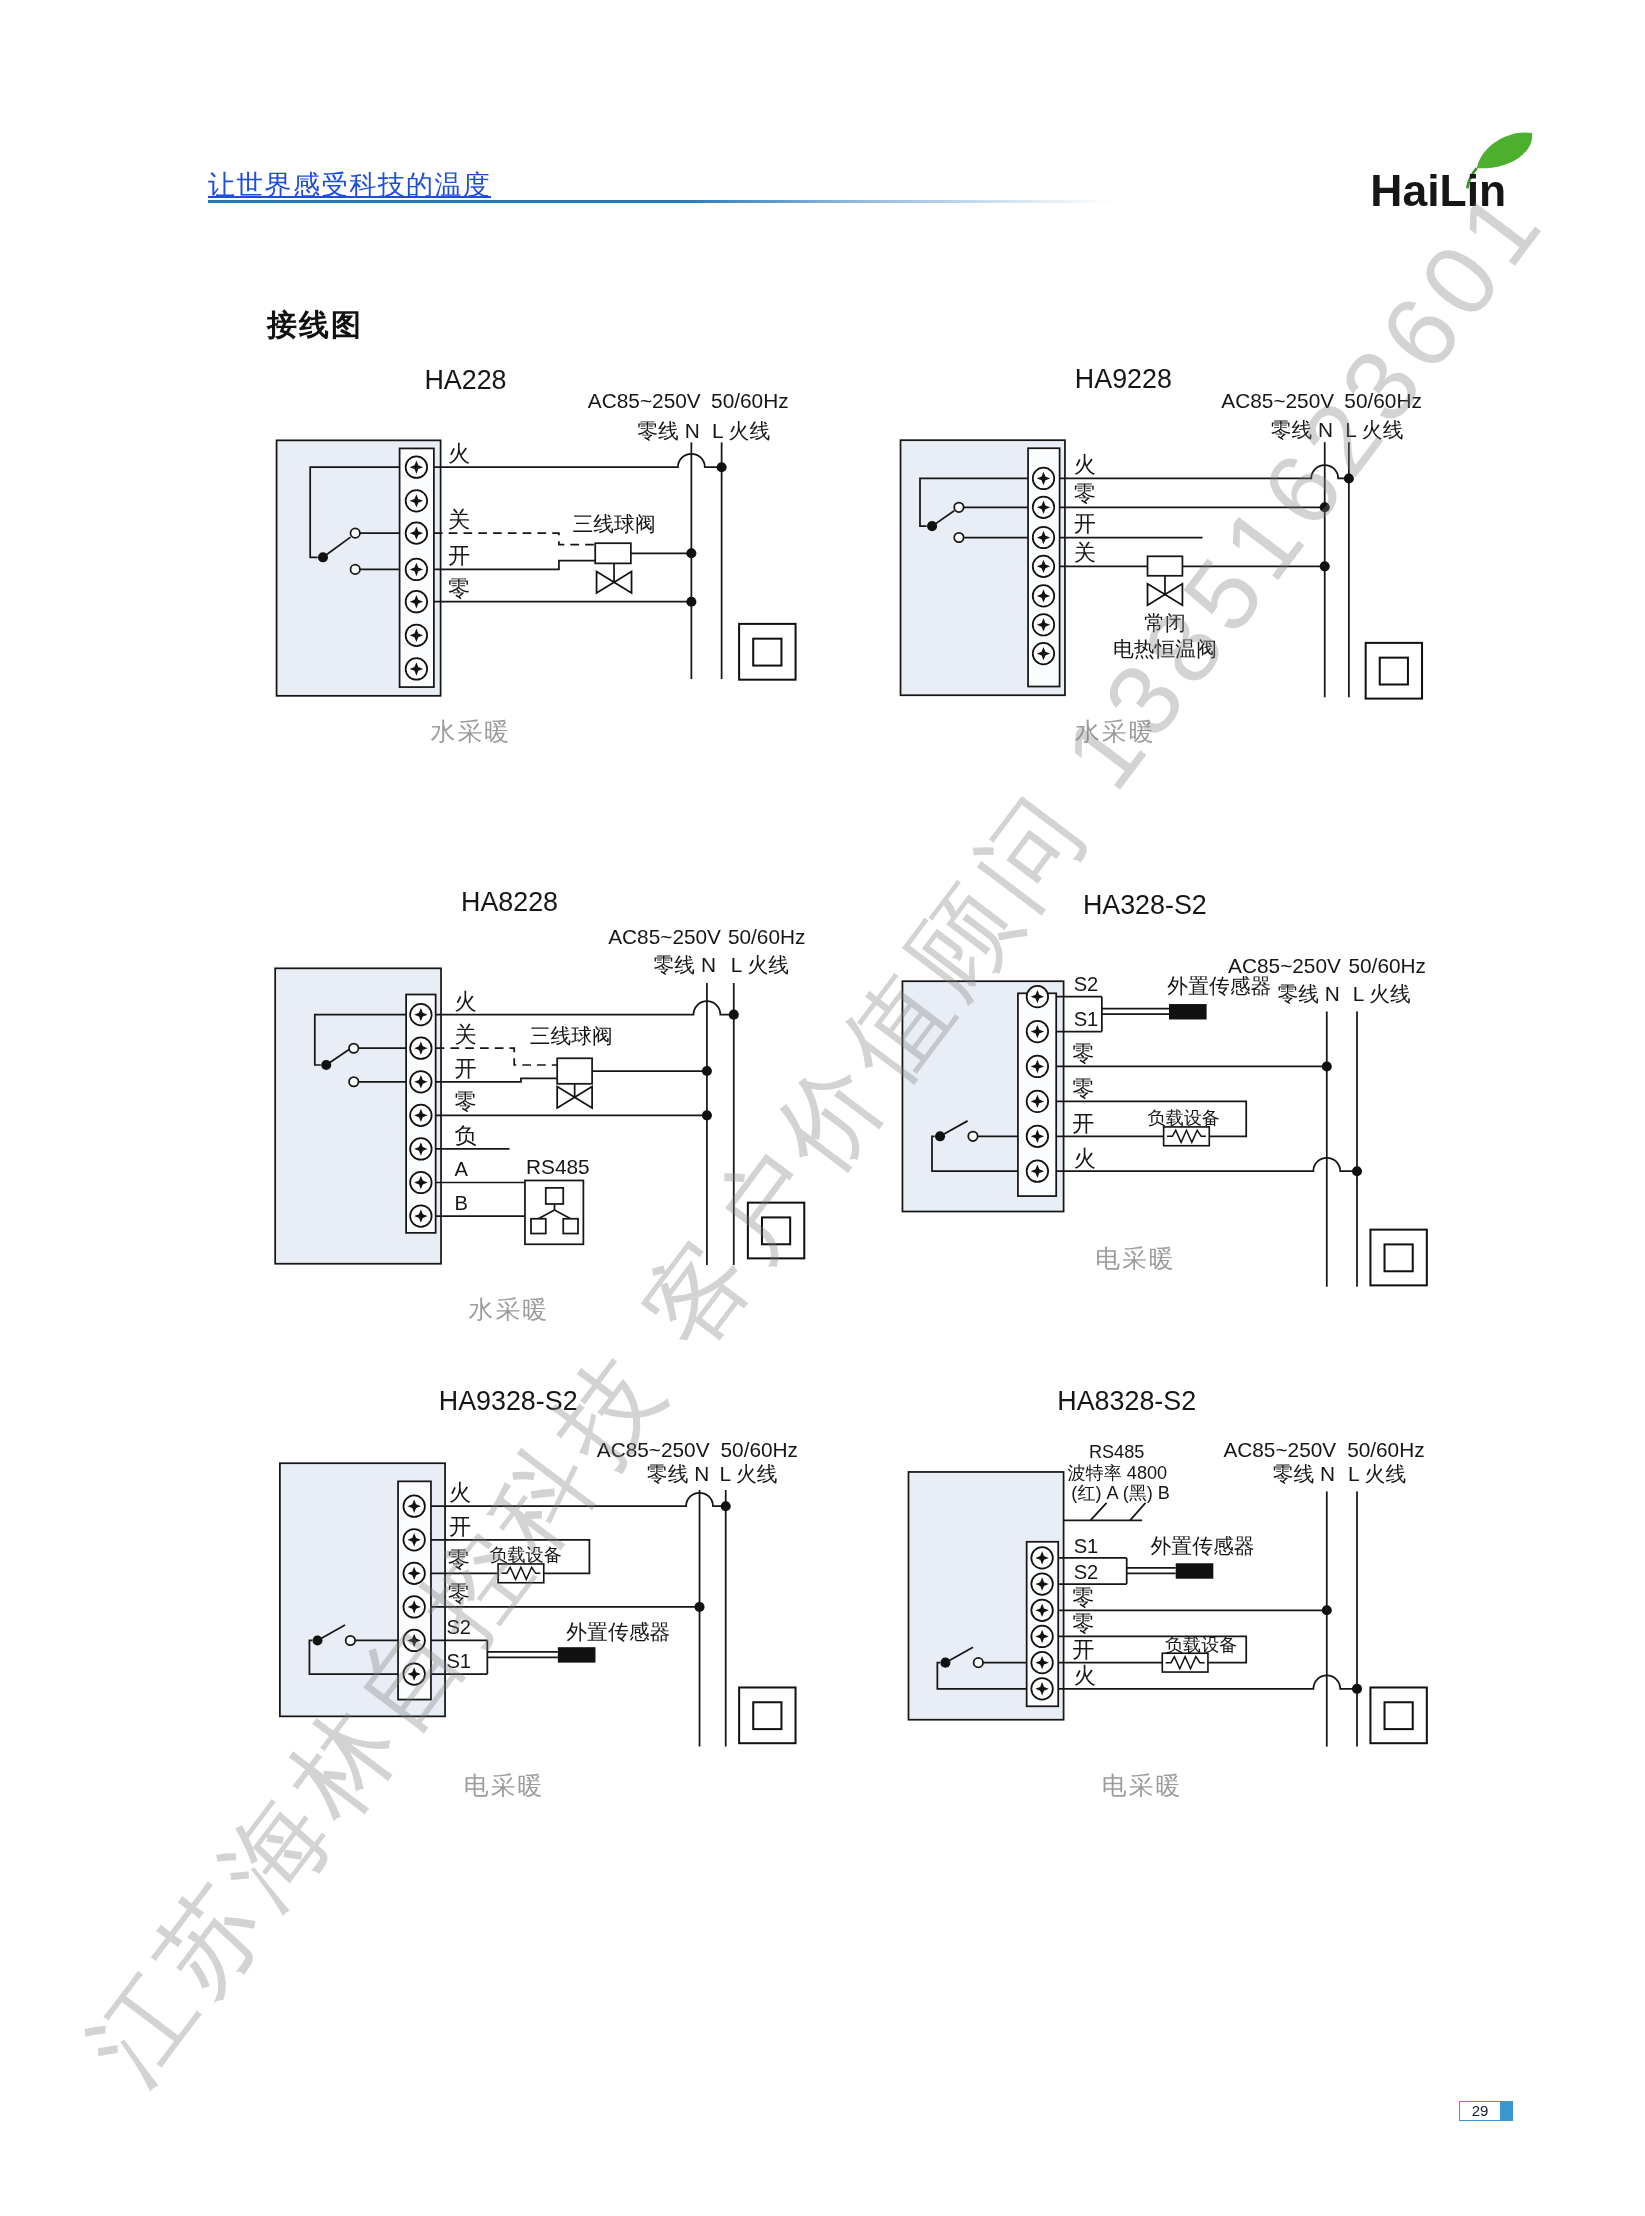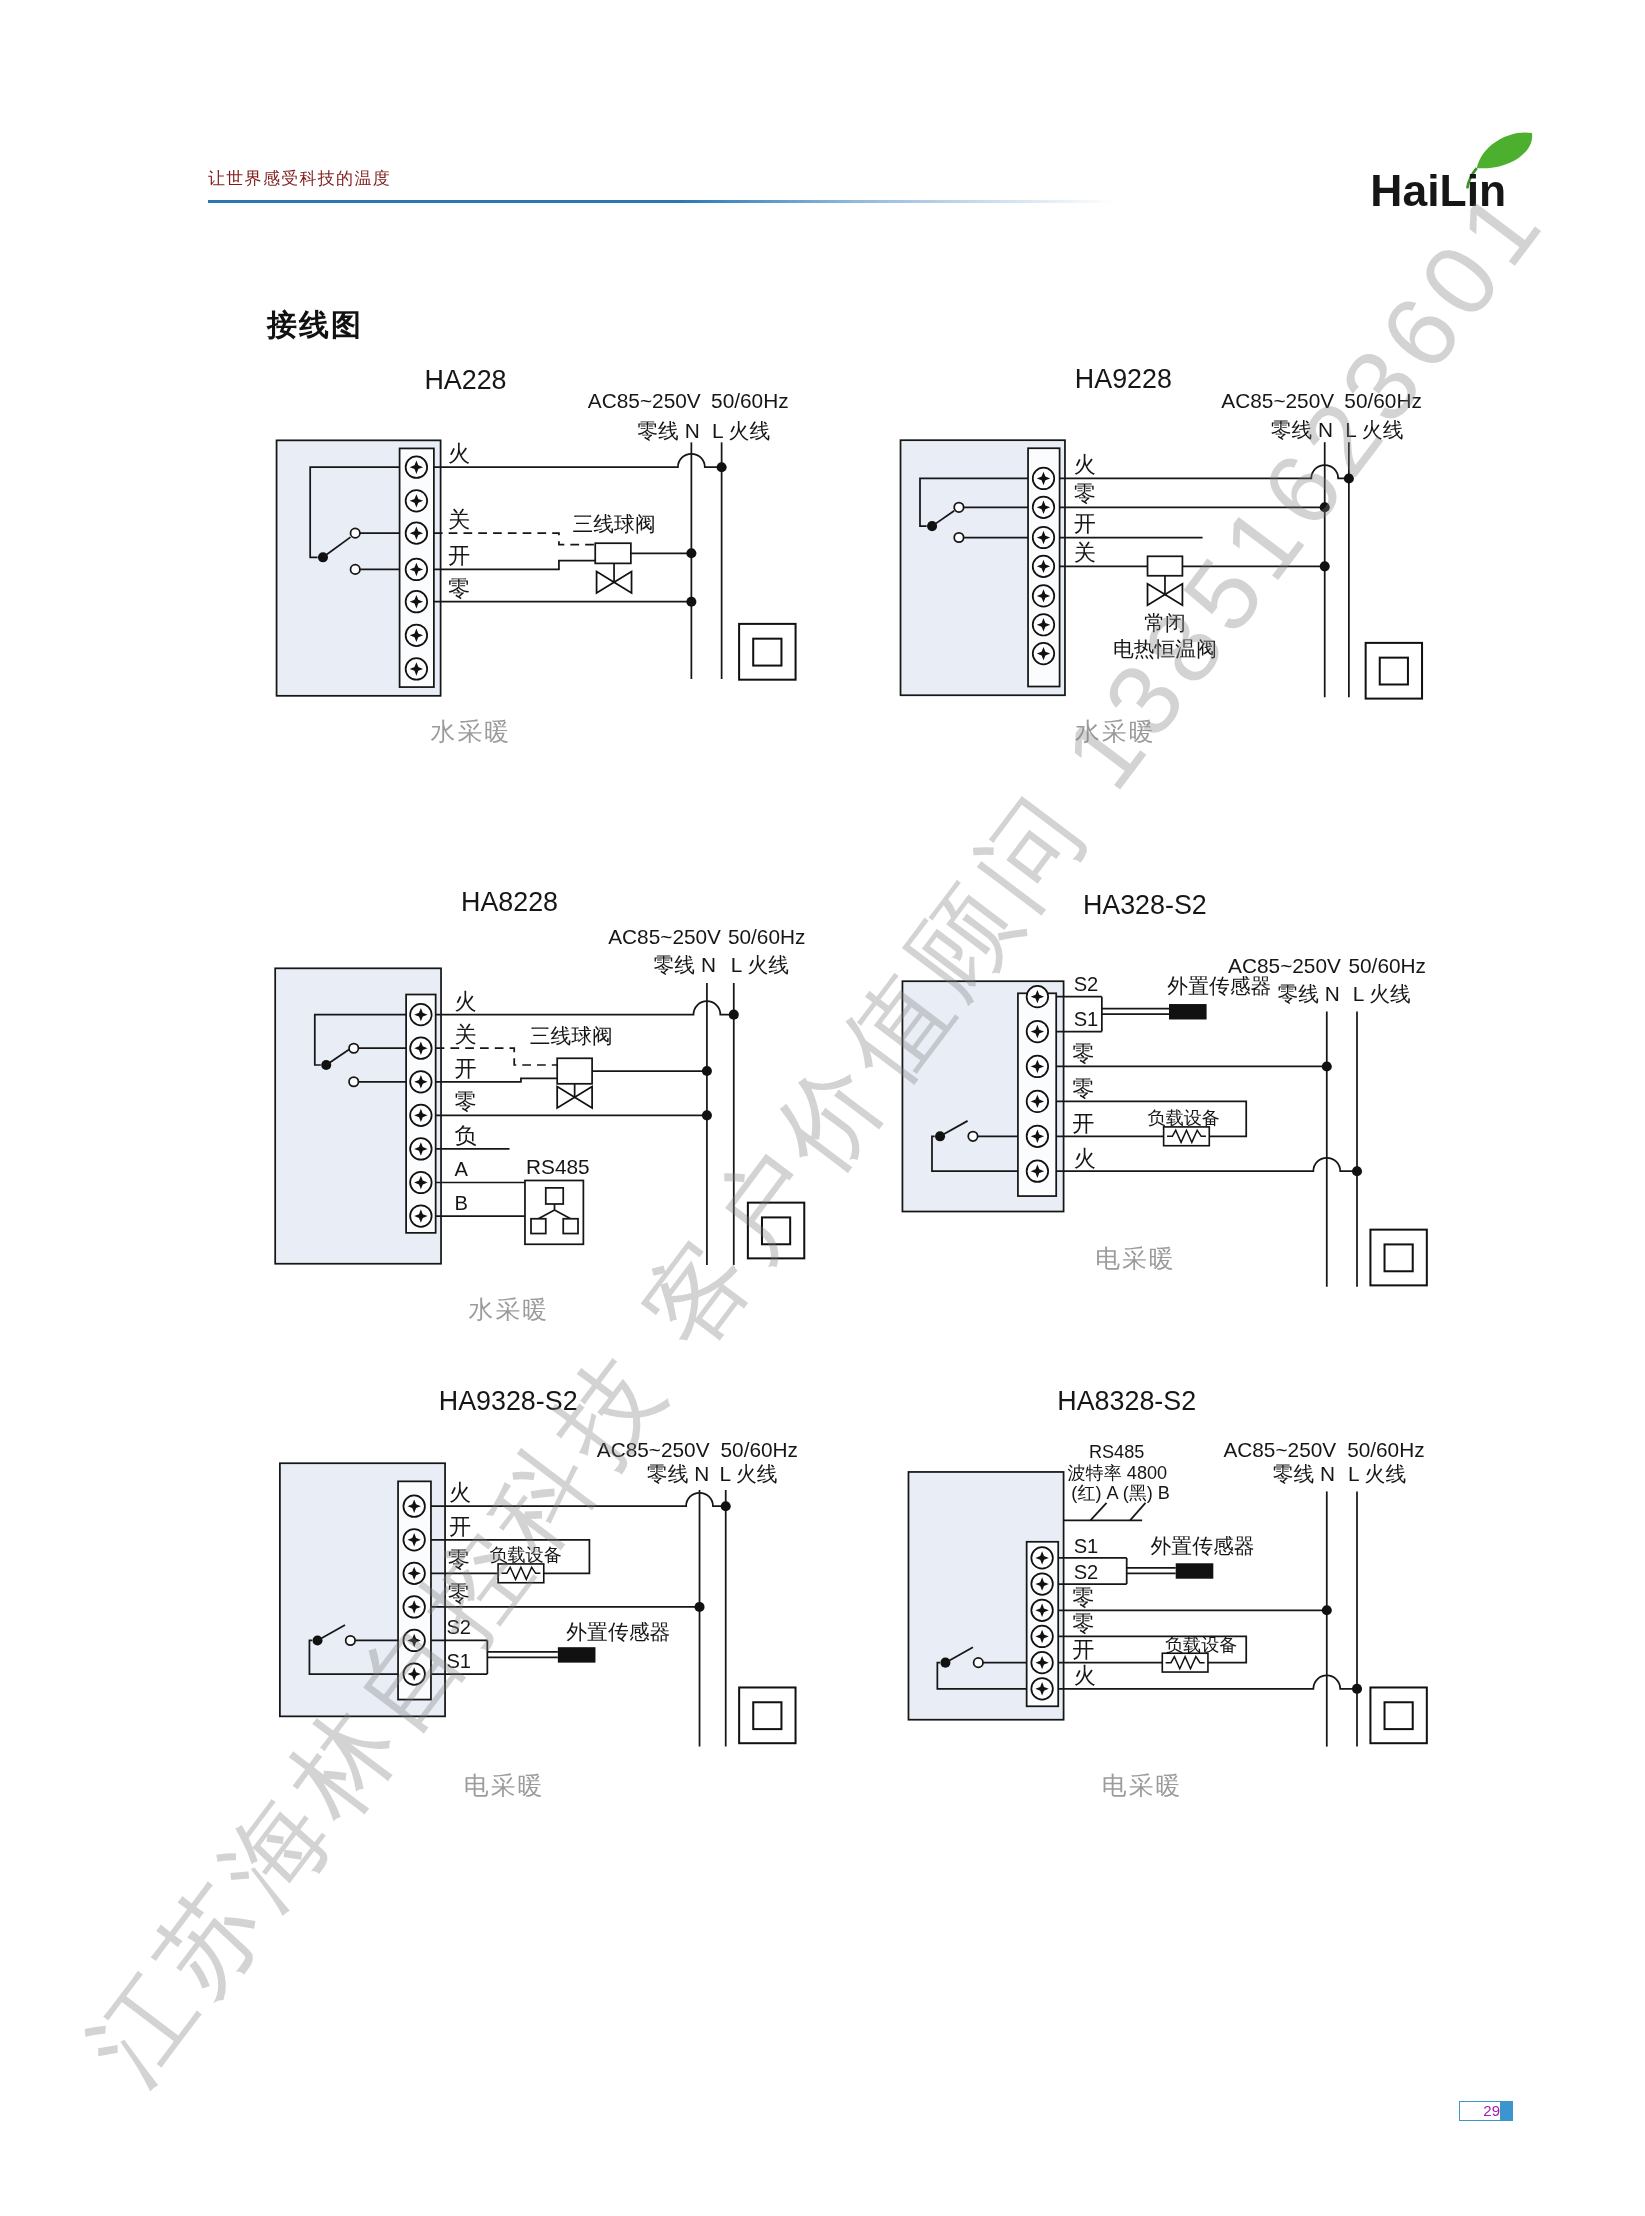--- a/index.html
+++ b/index.html
@@ -2,21 +2,21 @@
 <html style="font-size:10.7px"><head>
 <meta charset="utf-8">
 <style>
   html,body{margin:0;padding:0;}
   body{
     width:1645px;height:2216px;position:relative;background:#ffffff;
     font-family:"Liberation Sans","DejaVu Sans",sans-serif;color:#161616;overflow:hidden;
   }
   .abs{position:absolute;}
   
-  .tagline{left:208px;top:167px;font-size:17px;color:#7f1d1d;letter-spacing:1.3px;}
+  .tagline{left:208px;top:167px;font-size:27px;color:#1d4ed8;letter-spacing:1.3px;text-decoration:underline;}
   .header-rule{left:208px;top:200px;width:906px;height:2.7px;
     background:linear-gradient(to right,#2878b8 0%,#2878b8 52%,rgba(90,150,200,.65) 72%,rgba(255,255,255,0) 100%);}
   .logo{left:1369px;top:121px;width:202px;height:101px;}
   
   .heading{left:267px;top:285px;font-size:30px;font-weight:bold;color:#111;letter-spacing:2px;margin-top:20px;}
   
   .watermark{
     left:114px;top:2002px;transform-origin:0 50%;transform:rotate(-53deg);
     font-size:101px;letter-spacing:9.4px;white-space:nowrap;color:rgba(125,125,125,.34);
     z-index:6;pointer-events:none;font-weight:400;
@@ -30,21 +30,21 @@
   .t-dev{font-size:31px;}
   .t-dev-sm{font-size:27px;}
   .t-cap{font-size:37px;fill:#9b9b9b;letter-spacing:3px;}
   .wire{stroke:#161616;stroke-width:2.6;fill:none;}
   .wire-d{stroke:#161616;stroke-width:2.6;fill:none;stroke-dasharray:13 9;}
   .boxline{stroke:#161616;stroke-width:2.6;fill:#ffffff;}
   .dot{fill:#111;}
   .contact{fill:#fff;stroke:#161616;stroke-width:2.6;}
   
   .pagebox{left:1459px;top:2101px;width:40px;height:17.5px;border:1.3px solid #3a96cc;background:#fff;
-    font-size:15px;color:#a21caf;text-align:right;line-height:17.5px;}
+    font-size:15px;color:#0f172a;text-align:center;line-height:17.5px;}
   .pagetab{left:1500px;top:2101px;width:13.4px;height:20px;background:#3a96cc;}
 </style>
 </head>
 <body>
 
 <svg width="0" height="0" style="position:absolute">
   <defs>
     <g id="screw">
       <circle r="16" fill="#ffffff" stroke="#111" stroke-width="2.6"></circle>
       <path d="M0,-10 L2.8,-2.8 L10,0 L2.8,2.8 L0,10 L-2.8,2.8 L-10,0 L-2.8,-2.8 Z" fill="#111"></path>

